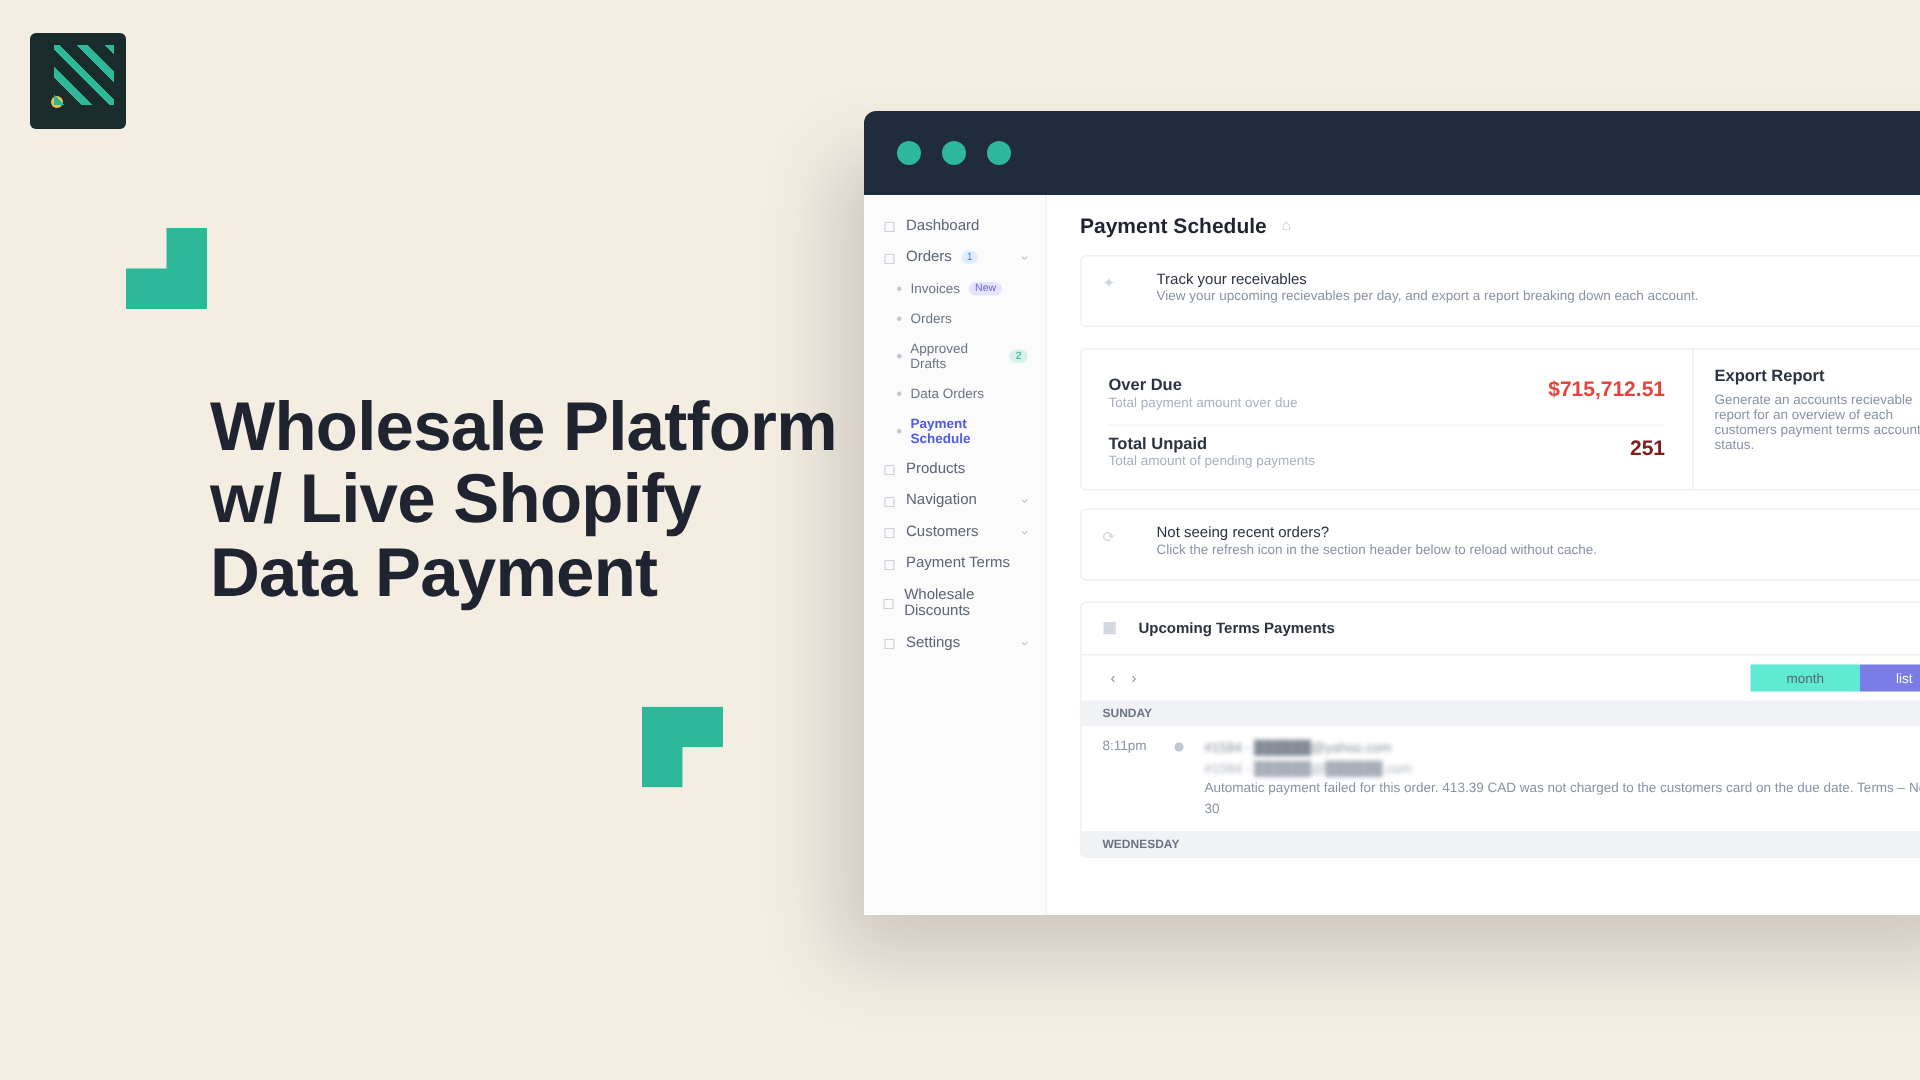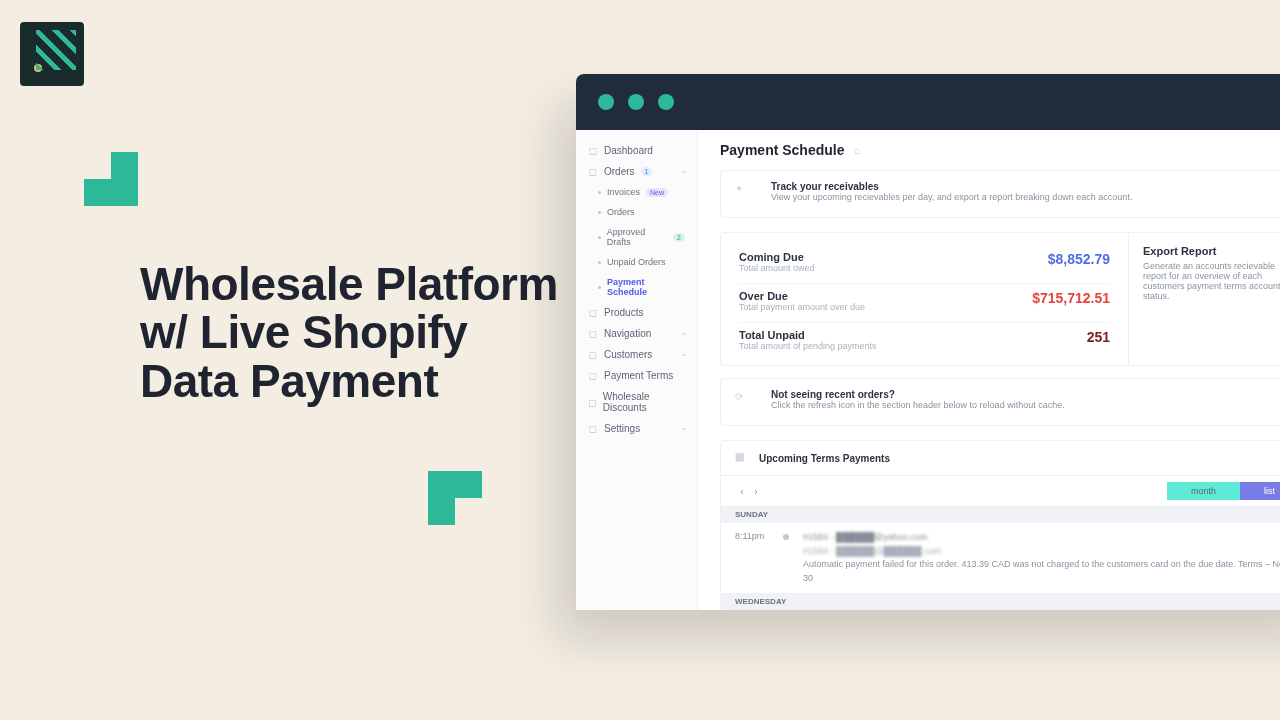--- a/index.html
+++ b/index.html
@@ -32,21 +32,21 @@
     .badge { background: #e0efff; color:#3c7bd6; font-size:7px; padding:1px 4px; border-radius:8px; }
     .badge.teal { background:#d6f2ec; color:#23a582; }
     .badge.new { background:#e6e3ff; color:#6b62ce; }
 
     .main { flex: 1; padding: 12px 22px 0 22px; overflow: hidden; }
     .page-title { font-size: 14px; font-weight: 700; color: #1f2430; display:flex; align-items:center; gap:10px; }
     .home-icon { color:#c0c7d0; font-size:10px; }
 
     .card { background: #fff; border: 1px solid #eef0f2; border-radius: 4px; margin-top: 12px; padding: 10px 14px; display: flex; gap: 12px; }
     .card-ico { width: 24px; height: 24px; color:#d0d6de; flex-shrink:0; margin-top:2px; }
-    .card-title { font-weight: 700; font-size: 10px; color: #2b3240; }
+    .card-title { font-weight: 400; font-size: 10px; color: #2b3240; }
     .card-desc { font-size: 9px; color: #8a93a3; }
 
     .stats { background:#fff; border:1px solid #eef0f2; border-radius:4px; margin-top:14px; display:flex; }
     .stats-left { flex:1; padding: 12px 18px; }
     .stat-row { display:flex; justify-content:space-between; align-items:flex-start; padding:6px 0 10px; border-bottom:1px solid #f3f4f7; }
     .stat-row:last-child { border-bottom:none; padding-bottom:2px; }
     .stat-label { font-weight:700; font-size:11px; color:#2b3240; }
     .stat-sub { font-size:9px; color:#a9b1be; }
     .stat-val { font-weight:700; font-size:14px; }
     .blue { color:#4f6de6; } .red { color:#e7433a;margin-left:20px; } .green { color:#7f1d1d; }
@@ -110,21 +110,21 @@
           <span class="dotbul"></span>
           <span>Orders</span>
         </div>
       <div class="sub-item">
           <span class="dotbul"></span>
           <span>Approved Drafts</span>
           <span class="badge teal">2</span>
         </div>
       <div class="sub-item">
           <span class="dotbul"></span>
-          <span>Unpaid Orders</span>
+          <span>Data Orders</span>
         </div>
       <div class="sub-item active">
           <span class="dotbul"></span>
           <span>Payment Schedule</span>
         </div>
       <div class="nav-item">
           <span class="nav-ico">◻</span>
           <span>Products</span>
         </div>
       <div class="nav-item expandable">
@@ -158,27 +158,20 @@
       <div class="card">
         <div class="card-ico">✦</div>
         <div>
           <div class="card-title">Track your receivables</div>
           <div class="card-desc">View your upcoming recievables per day, and export a report breaking down each account.</div>
         </div>
       </div>
 
       <div class="stats">
         <div class="stats-left">
-          <div class="stat-row">
-            <div>
-                <div class="stat-label">Coming Due</div>
-                <div class="stat-sub">Total amount owed</div>
-              </div>
-            <div class="stat-val blue">$8,852.79</div>
-          </div>
           <div class="stat-row">
             <div>
                 <div class="stat-label">Over Due</div>
                 <div class="stat-sub">Total payment amount over due</div>
               </div>
             <div class="stat-val red">$715,712.51</div>
           </div>
           <div class="stat-row">
             <div>
                 <div class="stat-label">Total Unpaid</div>

